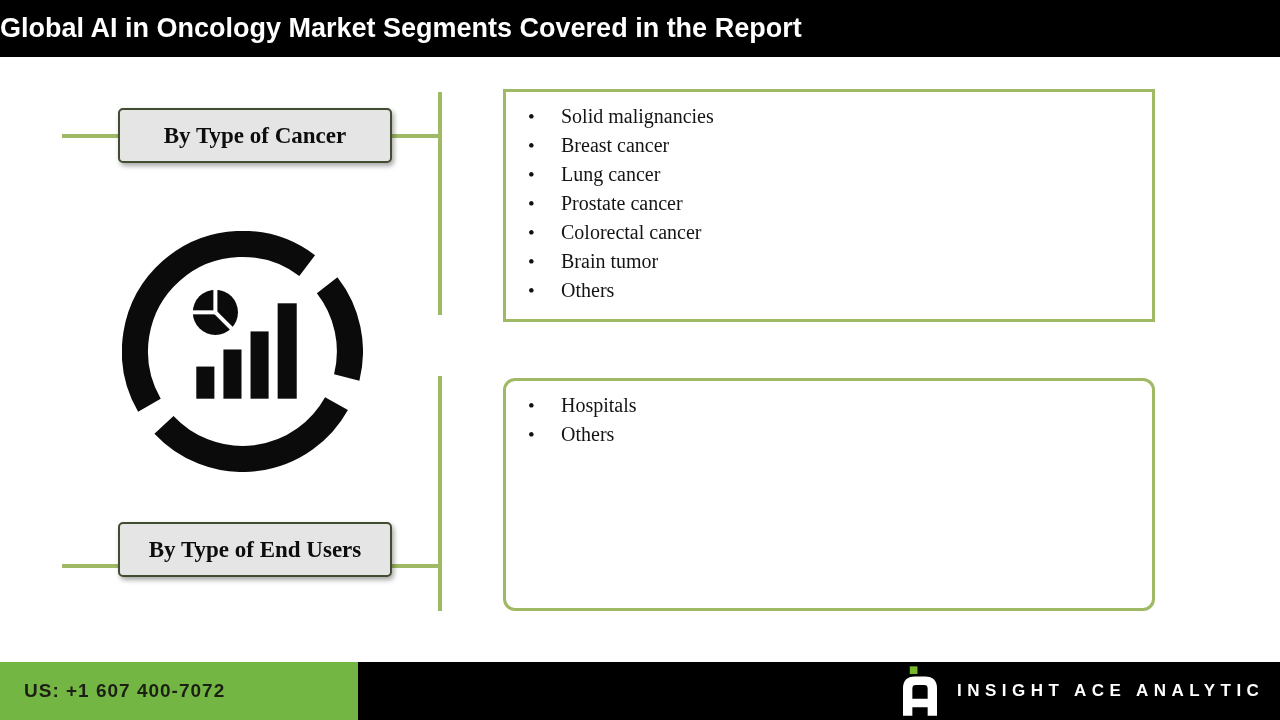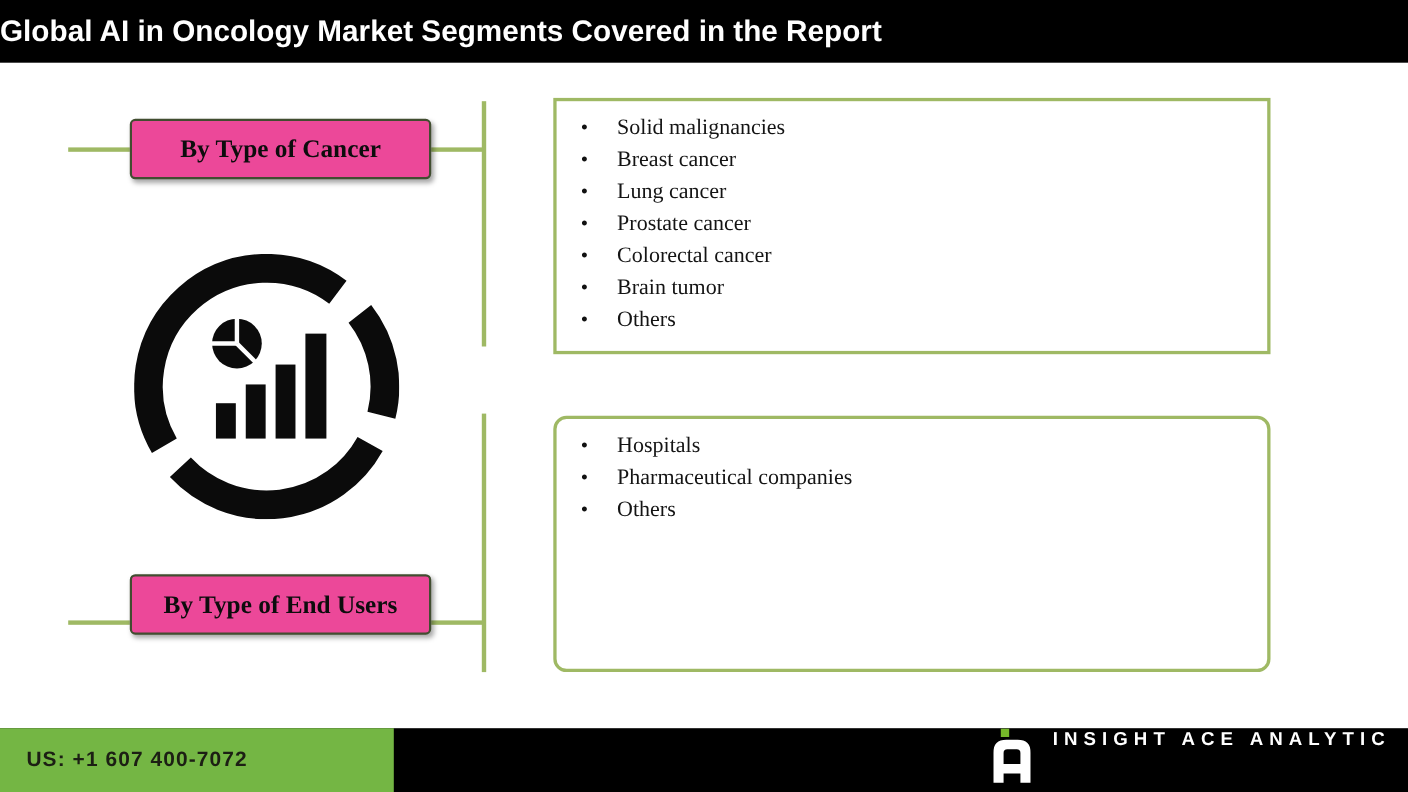--- a/index.html
+++ b/index.html
@@ -13,21 +13,21 @@
     background:#000000; display:flex; align-items:center; justify-content:flex-start;
   }
   .header .title{
     color:#ffffff; font-size:27px; font-weight:bold; letter-spacing:0px;
   }
   
   .line{ position:absolute; background:#9fb964; }
   
   .pill{
     position:absolute; left:118px; width:274px; height:55px;
-    background:#ec4899; border:2px solid #414d30; border-radius:5px;
+    background:#e5e5e5; border:2px solid #414d30; border-radius:5px;
     display:flex; align-items:center; justify-content:center;
     box-shadow:2px 3px 5px rgba(0,0,0,0.35);
     box-sizing:border-box;
   }
   .pill span{
     font-family:"Liberation Serif", serif; font-weight:bold;
     font-size:23px; color:#0d0d0d;
   }
   
   .listbox{
@@ -52,21 +52,21 @@
   .phone-box{
     position:absolute; left:0; top:0; width:358px; height:58px;
     background:#74b644; display:flex; align-items:center;
   }
   .phone-box span{
     margin-left:24px; font-size:19px; font-weight:bold;
     color:#1c1f14; letter-spacing:1px;
   }
   .brand{
     position:absolute; left:903px; top:0; height:58px;
-    display:flex; align-items:flex-start;
+    display:flex; align-items:center;
   }
   .brand svg{ display:block; }
   .brand .brand-text{
     margin-left:20px; color:#ffffff; font-size:17px; font-weight:bold;
     letter-spacing:5.5px; white-space:nowrap;
   }
 </style>
 </head>
 <body>
 
@@ -99,21 +99,20 @@
       <li>Prostate cancer</li>
       <li>Colorectal cancer</li>
       <li>Brain tumor</li>
       <li>Others</li>
     </ul>
   </div>
 
   <div class="listbox" style="top:378px;border-radius:12px;">
     <ul>
       <li>Hospitals</li>
-      <li>Pharmaceutical companies</li>
       <li>Others</li>
     </ul>
   </div>
 
   <div class="center-icon">
     <svg viewBox="0 0 240 240" width="241" height="241" aria-hidden="true">
       <g stroke="#0b0b0b" stroke-width="26" fill="none">
         <path d="M 27.3 173.5 A 107 107 0 0 1 184.4 34.5"></path>
         <path d="M 204.3 54.1 A 107 107 0 0 1 223.8 145.9"></path>
         <path d="M 213.6 171.9 A 107 107 0 0 1 41.8 193.0"></path>

